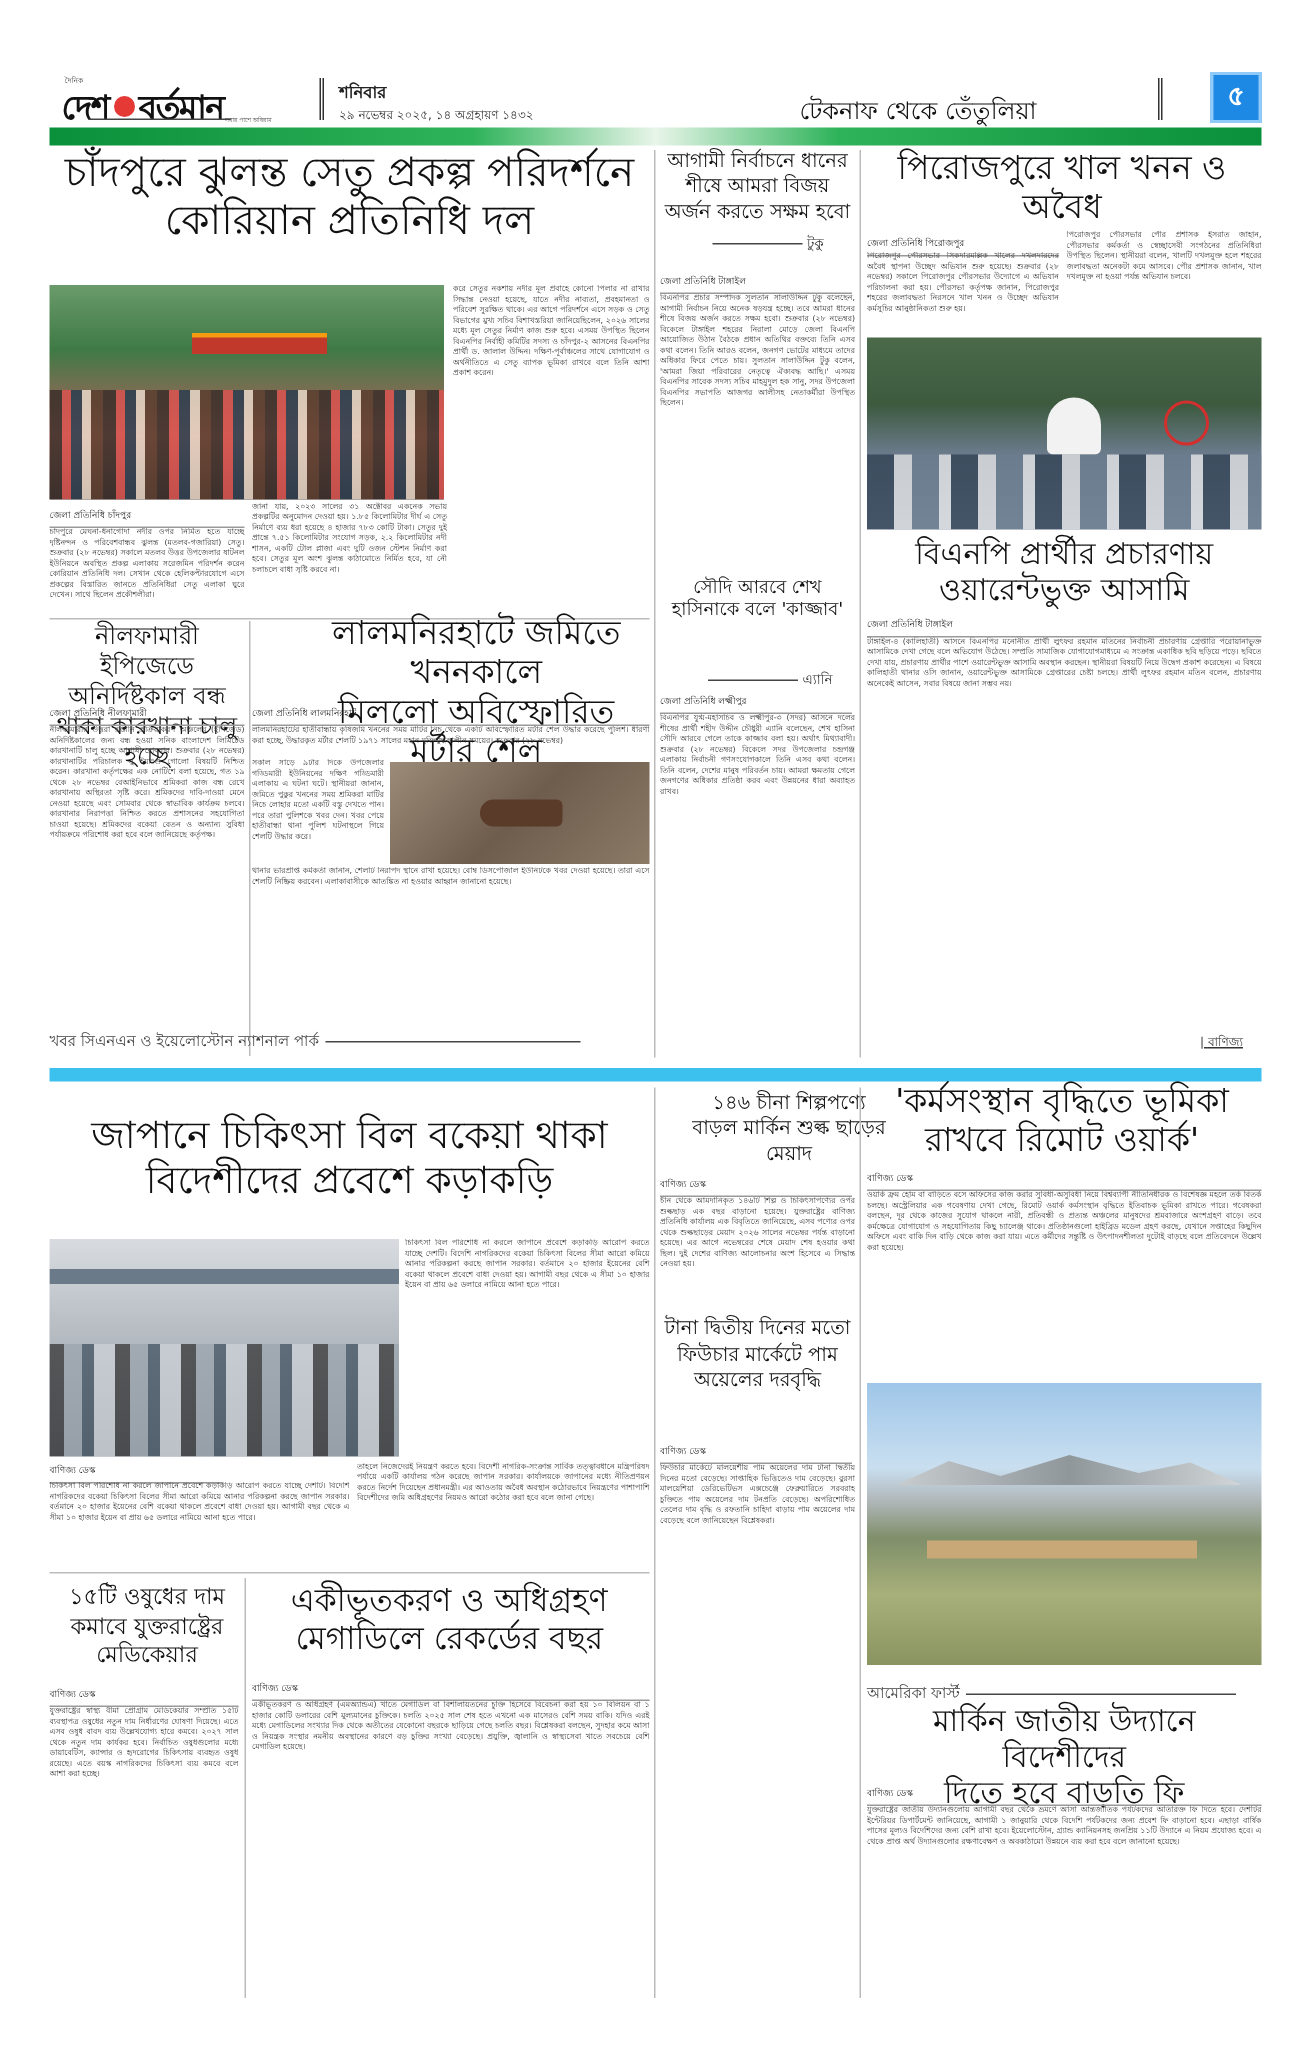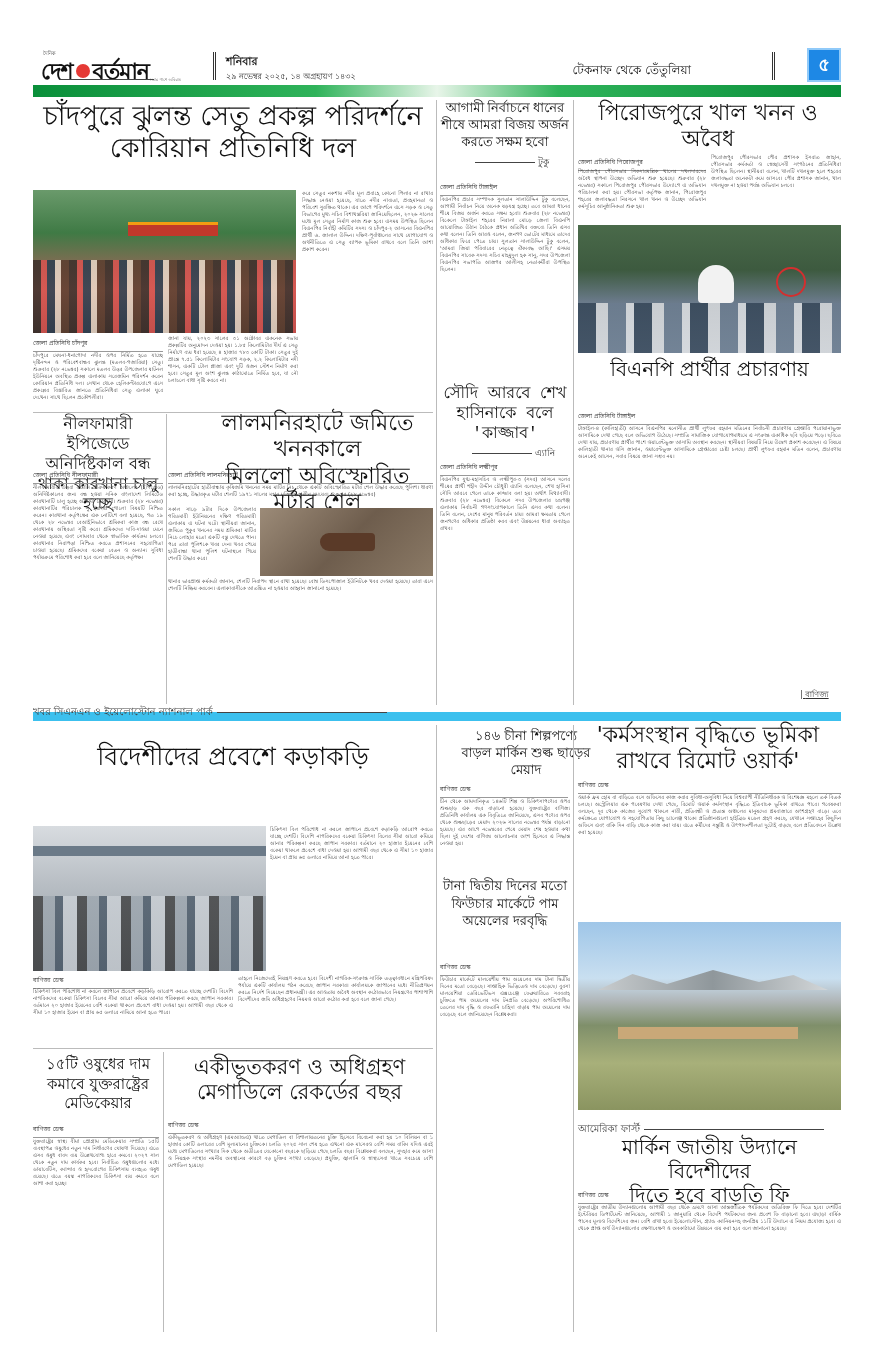--- a/index.html
+++ b/index.html
@@ -9,21 +9,21 @@
   .masthead { position: absolute; top: 48px; left: 33px; width: 808px; height: 36px; }
   .logo { position: absolute; left: 0; top: 0; width: 150px; height: 36px; }
   .logo .tiny { position: absolute; left: 10px; top: 2px; font-size: 5px; color: #444; }
   .logo .name { position: absolute; left: 8px; top: 6px; font-size: 22px; font-weight: bold; color: #111; letter-spacing: -1px; font-family: "DejaVu Serif", serif; }
   .logo .emblem { display: inline-block; width: 14px; height: 14px; background: #e53935; border-radius: 50%; vertical-align: middle; margin: 0 3px; position: relative; top: -2px; }
   .logo .tag { position: absolute; right: 2px; top: 29px; font-size: 4px; color: #555; }
   .logo .tagline { position: absolute; left: 26px; top: 31px; width: 95px; height: 1px; background: #444; }
   .sep { position: absolute; top: 4px; width: 3px; height: 28px; border-left: 1px solid #333; border-right: 1px solid #333; }
   .day { position: absolute; left: 193px; top: 5px; font-size: 11px; font-weight: bold; color: #222; }
   .date { position: absolute; left: 193px; top: 22px; font-size: 8px; color: #333; }
-  .section-name { position: absolute; right: 150px; top: 13px; font-size: 12px; color: #111; }
+  .section-name { position: absolute; right: 150px; top: 13px; font-size: 16px; color: #111; }
   .page-num { position: absolute; right: 0; top: 0; width: 34px; height: 34px; background: #1e88e5; border: 2px solid #90caf9; color: #fff; font-size: 18px; text-align: center; line-height: 30px; font-weight: bold; }
   .green-bar { position: absolute; top: 85px; left: 33px; width: 808px; height: 12px; background: linear-gradient(90deg, #0a8f3a 0%, #2fb35a 35%, #e8f5e9 50%, #2fb35a 65%, #0a8f3a 100%); }
   .blue-bar { position: absolute; top: 712px; left: 33px; width: 808px; height: 9px; background: #3cc0ee; }
 
   .hl { position: absolute; text-align: center; color: #111; font-family: "DejaVu Sans", sans-serif; line-height: 1.2; }
   .byline { position: absolute; font-size: 6px; color: #222; border-bottom: 1px solid #999; padding-bottom: 2px; }
   .body { position: absolute; font-size: 5.2px; line-height: 7px; color: #333; text-align: justify; overflow: hidden; }
   .photo { position: absolute; overflow: hidden; }
   .vdiv { position: absolute; width: 1px; background: #bbb; }
   .hdiv { position: absolute; height: 1px; background: #bbb; }
@@ -79,55 +79,57 @@
 <div class="byline" style="left:168px;top:470px;width:265px;">জেলা প্রতিনিধি লালমনিরহাট</div>
 <div class="body" style="left:168px;top:484px;width:265px;height:22px;">লালমনিরহাটের হাতীবান্ধায় কৃষিজমি খননের সময় মাটির নিচ থেকে একটি অবিস্ফোরিত মর্টার শেল উদ্ধার করেছে পুলিশ। ধারণা করা হচ্ছে, উদ্ধারকৃত মর্টার শেলটি ১৯৭১ সালের মহান মুক্তিযুদ্ধকালীন সময়ের। শুক্রবার (২৮ নভেম্বর)</div>
 <div class="body" style="left:168px;top:506px;width:88px;height:70px;">সকাল সাড়ে ৯টার দিকে উপজেলার গড্ডিমারী ইউনিয়নের দক্ষিণ গড্ডিমারী এলাকায় এ ঘটনা ঘটে। স্থানীয়রা জানান, জমিতে পুকুর খননের সময় শ্রমিকরা মাটির নিচে লোহার মতো একটি বস্তু দেখতে পান। পরে তারা পুলিশকে খবর দেন। খবর পেয়ে হাতীবান্ধা থানা পুলিশ ঘটনাস্থলে গিয়ে শেলটি উদ্ধার করে।</div>
 <div class="photo" style="left:260px;top:508px;width:173px;height:68px;background:linear-gradient(135deg,#9c8b78,#6e5d4d 50%,#8b7a66);">
   <div style="position:absolute;left:60px;top:25px;width:55px;height:18px;background:#5a3a28;border-radius:9px 4px 4px 9px;"></div>
 </div>
 <div class="body" style="left:168px;top:578px;width:265px;height:125px;">থানার ভারপ্রাপ্ত কর্মকর্তা জানান, শেলটি নিরাপদ স্থানে রাখা হয়েছে। বোম্ব ডিসপোজাল ইউনিটকে খবর দেওয়া হয়েছে। তারা এসে শেলটি নিষ্ক্রিয় করবেন। এলাকাবাসীকে আতঙ্কিত না হওয়ার আহ্বান জানানো হয়েছে।</div>
 
 <div class="vdiv" style="left:436px;top:100px;height:605px;"></div>
 
-<div class="hl" style="left:440px;top:100px;width:130px;font-size:13px;line-height:1.3;font-family:Liberation Serif, serif;">আগামী নির্বাচনে ধানের শীষে আমরা বিজয় অর্জন করতে সক্ষম হবো</div>
+<div class="hl" style="left:440px;top:100px;width:130px;font-size:13px;line-height:1.3;">আগামী নির্বাচনে ধানের শীষে আমরা বিজয় অর্জন করতে সক্ষম হবো</div>
 <div class="lede" style="left:475px;top:155px;"><span class="rule"></span><span>টুকু</span></div>
 <div class="byline" style="left:440px;top:182px;width:128px;">জেলা প্রতিনিধি টাঙ্গাইল</div>
 <div class="body" style="left:440px;top:196px;width:130px;height:163px;">বিএনপির প্রচার সম্পাদক সুলতান সালাউদ্দিন টুকু বলেছেন, আগামী নির্বাচন নিয়ে অনেক ষড়যন্ত্র হচ্ছে। তবে আমরা ধানের শীষে বিজয় অর্জন করতে সক্ষম হবো। শুক্রবার (২৮ নভেম্বর) বিকেলে টাঙ্গাইল শহরের নিরালা মোড়ে জেলা বিএনপি আয়োজিত উঠান বৈঠকে প্রধান অতিথির বক্তব্যে তিনি এসব কথা বলেন। তিনি আরও বলেন, জনগণ ভোটের মাধ্যমে তাদের অধিকার ফিরে পেতে চায়। সুলতান সালাউদ্দিন টুকু বলেন, 'আমরা জিয়া পরিবারের নেতৃত্বে ঐক্যবদ্ধ আছি।' এসময় বিএনপির সাবেক সদস্য সচিব মাহমুদুল হক সানু, সদর উপজেলা বিএনপির সভাপতি আজগর আলীসহ নেতাকর্মীরা উপস্থিত ছিলেন।</div>
 
-<div class="hl" style="left:440px;top:384px;width:130px;font-size:16px;line-height:1.25;font-family:Liberation Mono, monospace;">সৌদি আরবে শেখ হাসিনাকে বলে 'কাজ্জাব'</div>
+<div class="hl" style="left:440px;top:384px;width:130px;font-size:12px;line-height:1.25;">সৌদি আরবে শেখ হাসিনাকে বলে 'কাজ্জাব'</div>
 <div class="lede" style="left:472px;top:446px;"><span class="rule"></span><span>এ্যানি</span></div>
 <div class="byline" style="left:440px;top:462px;width:128px;">জেলা প্রতিনিধি লক্ষ্মীপুর</div>
 <div class="body" style="left:440px;top:476px;width:130px;height:228px;">বিএনপির যুগ্ম-মহাসচিব ও লক্ষ্মীপুর-৩ (সদর) আসনে দলের শীষের প্রার্থী শহীদ উদ্দীন চৌধুরী এ্যানি বলেছেন, শেখ হাসিনা সৌদি আরবে গেলে তাকে কাজ্জাব বলা হয়। অর্থাৎ মিথ্যাবাদী। শুক্রবার (২৮ নভেম্বর) বিকেলে সদর উপজেলার চন্দ্রগঞ্জ এলাকায় নির্বাচনী গণসংযোগকালে তিনি এসব কথা বলেন। তিনি বলেন, দেশের মানুষ পরিবর্তন চায়। আমরা ক্ষমতায় গেলে জনগণের অধিকার প্রতিষ্ঠা করব এবং উন্নয়নের ধারা অব্যাহত রাখব।</div>
 
 <div class="vdiv" style="left:573px;top:100px;height:605px;"></div>
 
 <div class="hl" style="left:575px;top:100px;width:266px;font-size:22px;">
   <div>পিরোজপুরে খাল খনন ও অবৈধ</div>
 </div>
 <div class="byline" style="left:578px;top:157px;width:128px;">জেলা প্রতিনিধি পিরোজপুর</div>
 <div class="body" style="left:578px;top:168px;width:128px;height:55px;">পিরোজপুর পৌরসভার সিকদারমল্লিক খালের দখলদারদের অবৈধ স্থাপনা উচ্ছেদ অভিযান শুরু হয়েছে। শুক্রবার (২৮ নভেম্বর) সকালে পিরোজপুর পৌরসভার উদ্যোগে এ অভিযান পরিচালনা করা হয়। পৌরসভা কর্তৃপক্ষ জানান, পিরোজপুর শহরের জলাবদ্ধতা নিরসনে খাল খনন ও উচ্ছেদ অভিযান কর্মসূচির আনুষ্ঠানিকতা শুরু হয়।</div>
 <div class="body" style="left:711px;top:154px;width:130px;height:68px;">পিরোজপুর পৌরসভার পৌর প্রশাসক ইসরাত জাহান, পৌরসভার কর্মকর্তা ও স্বেচ্ছাসেবী সংগঠনের প্রতিনিধিরা উপস্থিত ছিলেন। স্থানীয়রা বলেন, খালটি দখলমুক্ত হলে শহরের জলাবদ্ধতা অনেকটা কমে আসবে। পৌর প্রশাসক জানান, খাল দখলমুক্ত না হওয়া পর্যন্ত অভিযান চলবে।</div>
 <div class="photo" style="left:578px;top:225px;width:263px;height:128px;background:linear-gradient(180deg,#4a6a4a 0%,#3d5a3f 35%,#6a7a8a 60%,#8a9aac 100%);">
   <div style="position:absolute;left:120px;top:40px;width:36px;height:38px;background:#f2f2f2;border-radius:18px 18px 4px 4px;"></div>
   <div style="position:absolute;left:198px;top:42px;width:30px;height:30px;border:2px solid #d32f2f;border-radius:50%;"></div>
   <div style="position:absolute;left:0;top:78px;width:263px;height:50px;background:repeating-linear-gradient(90deg,#2d3e50 0 18px,#e8e8e8 18px 30px,#6b7c8f 30px 48px,#eee 48px 56px);opacity:.75;"></div>
 </div>
 
 <div class="hl" style="left:578px;top:357px;width:263px;font-size:20px;">
   <div>বিএনপি প্রার্থীর প্রচারণায়</div>
+  <div>ওয়ারেন্টভুক্ত আসামি</div>
 </div>
 <div class="byline" style="left:578px;top:411px;width:263px;">জেলা প্রতিনিধি টাঙ্গাইল</div>
 <div class="body" style="left:578px;top:425px;width:263px;height:255px;">টাঙ্গাইল-৪ (কালিহাতী) আসনে বিএনপির মনোনীত প্রার্থী লুৎফর রহমান মতিনের নির্বাচনী প্রচারণায় গ্রেপ্তারি পরোয়ানাভুক্ত আসামিকে দেখা গেছে বলে অভিযোগ উঠেছে। সম্প্রতি সামাজিক যোগাযোগমাধ্যমে এ সংক্রান্ত একাধিক ছবি ছড়িয়ে পড়ে। ছবিতে দেখা যায়, প্রচারণায় প্রার্থীর পাশে ওয়ারেন্টভুক্ত আসামি অবস্থান করছেন। স্থানীয়রা বিষয়টি নিয়ে উদ্বেগ প্রকাশ করেছেন। এ বিষয়ে কালিহাতী থানার ওসি জানান, ওয়ারেন্টভুক্ত আসামিকে গ্রেপ্তারের চেষ্টা চলছে। প্রার্থী লুৎফর রহমান মতিন বলেন, প্রচারণায় অনেকেই আসেন, সবার বিষয়ে জানা সম্ভব নয়।</div>
 <div class="tag-right" style="left:800px;top:688px;"><span style="color:#333;">| </span><span>বাণিজ্য</span></div>
 
 <div class="blue-bar"></div>
 
-<div class="lede-top" style="left:33px;top:704px;width:400px;"><span>খবর সিএনএন ও ইয়েলোস্টোন ন্যাশনাল পার্ক</span><span class="rule" style="width:170px;"></span></div>
+<div class="lede-top" style="left:33px;top:686px;width:400px;"><span>খবর সিএনএন ও ইয়েলোস্টোন ন্যাশনাল পার্ক</span><span class="rule" style="width:170px;"></span></div>
 <div class="hl" style="left:33px;top:742px;width:400px;font-size:25px;">
+  <div>জাপানে চিকিৎসা বিল বকেয়া থাকা</div>
   <div>বিদেশীদের প্রবেশে কড়াকড়ি</div>
 </div>
 <div class="photo" style="left:33px;top:826px;width:233px;height:145px;background:linear-gradient(180deg,#d8dce0 0%,#b8bec4 40%,#8e969e 100%);">
   <div style="position:absolute;left:0;top:20px;width:233px;height:10px;background:#6b7a88;"></div>
   <div style="position:absolute;left:0;top:70px;width:233px;height:75px;background:repeating-linear-gradient(90deg,#2c2c2c 0 10px,#9aa4ad 10px 22px,#3a4a5a 22px 30px,#cfd4d9 30px 44px);opacity:.7;"></div>
 </div>
 <div class="body" style="left:270px;top:826px;width:163px;height:142px;">চিকিৎসা বিল পরিশোধ না করলে জাপানে প্রবেশে কড়াকড়ি আরোপ করতে যাচ্ছে দেশটি। বিদেশি নাগরিকদের বকেয়া চিকিৎসা বিলের সীমা আরো কমিয়ে আনার পরিকল্পনা করছে জাপান সরকার। বর্তমানে ২০ হাজার ইয়েনের বেশি বকেয়া থাকলে প্রবেশে বাধা দেওয়া হয়। আগামী বছর থেকে এ সীমা ১০ হাজার ইয়েন বা প্রায় ৬৫ ডলারে নামিয়ে আনা হতে পারে।</div>
 <div class="byline" style="left:33px;top:975px;width:116px;">বাণিজ্য ডেস্ক</div>
 <div class="body" style="left:33px;top:988px;width:200px;height:56px;">চিকিৎসা বিল পরিশোধ না করলে জাপানে প্রবেশে কড়াকড়ি আরোপ করতে যাচ্ছে দেশটি। বিদেশি নাগরিকদের বকেয়া চিকিৎসা বিলের সীমা আরো কমিয়ে আনার পরিকল্পনা করছে জাপান সরকার। বর্তমানে ২০ হাজার ইয়েনের বেশি বকেয়া থাকলে প্রবেশে বাধা দেওয়া হয়। আগামী বছর থেকে এ সীমা ১০ হাজার ইয়েন বা প্রায় ৬৫ ডলারে নামিয়ে আনা হতে পারে।</div>
 <div class="body" style="left:238px;top:975px;width:195px;height:69px;">তাহলে নিজেদেরই নিয়ন্ত্রণ করতে হবে। বিদেশী নাগরিক-সংক্রান্ত সার্বিক তত্ত্বাবধানে মন্ত্রিপরিষদ পর্যায়ে একটি কার্যালয় গঠন করেছে জাপান সরকার। কার্যালয়কে জাপানের মধ্যে নীতিপ্রণয়ন করতে নির্দেশ দিয়েছেন প্রধানমন্ত্রী। এর আওতায় অবৈধ অবস্থান কঠোরভাবে নিয়ন্ত্রণের পাশাপাশি বিদেশীদের জমি অধিগ্রহণের নিয়মও আরো কঠোর করা হবে বলে জানা গেছে।</div>

